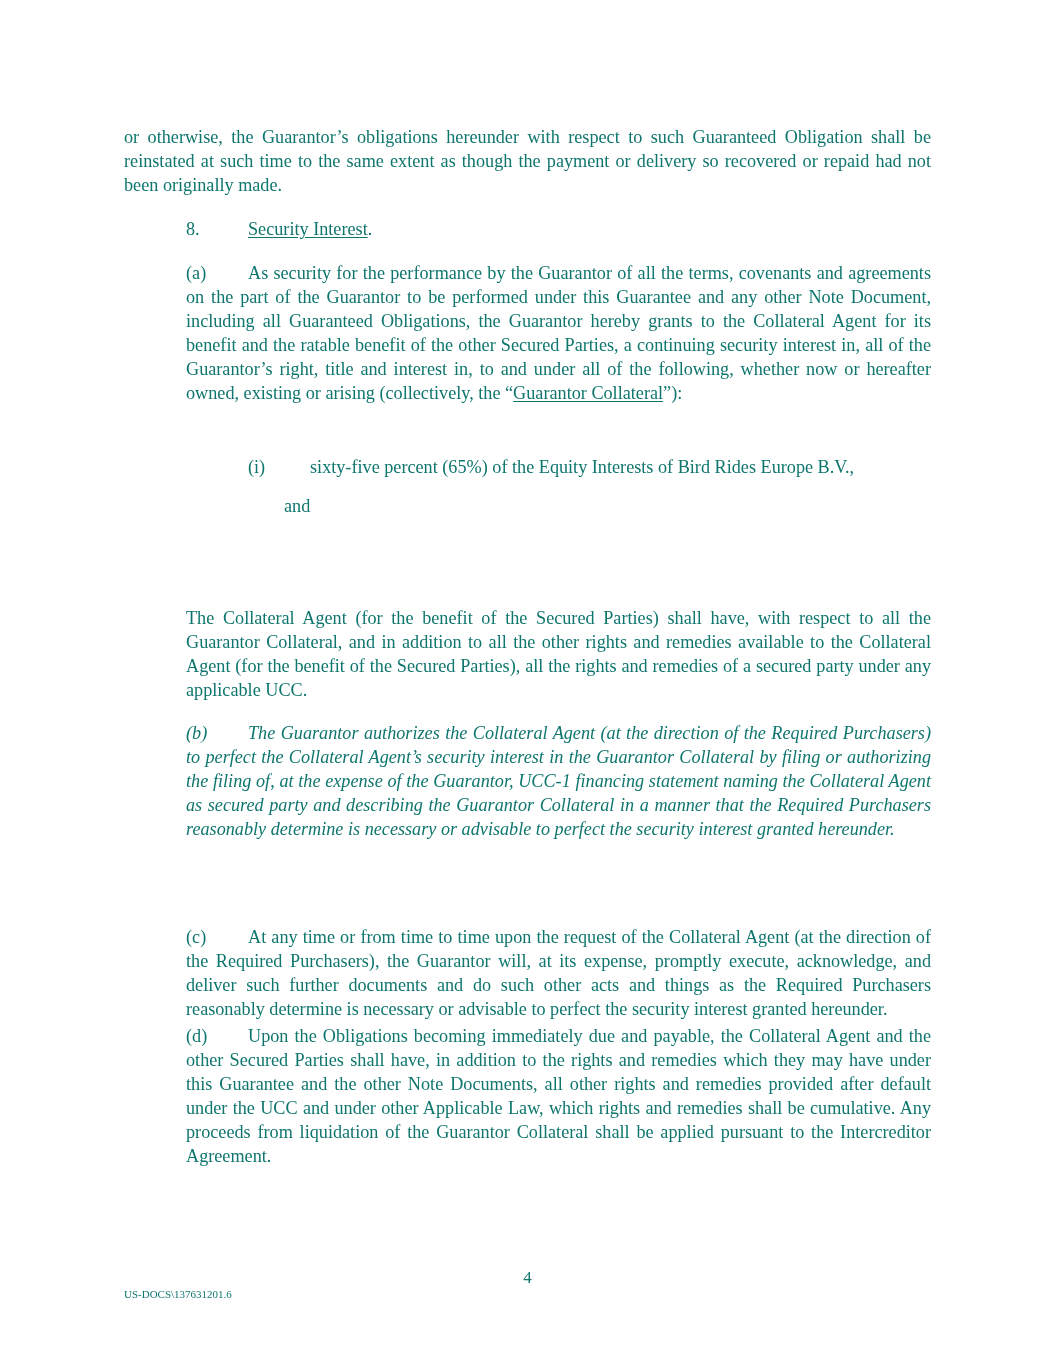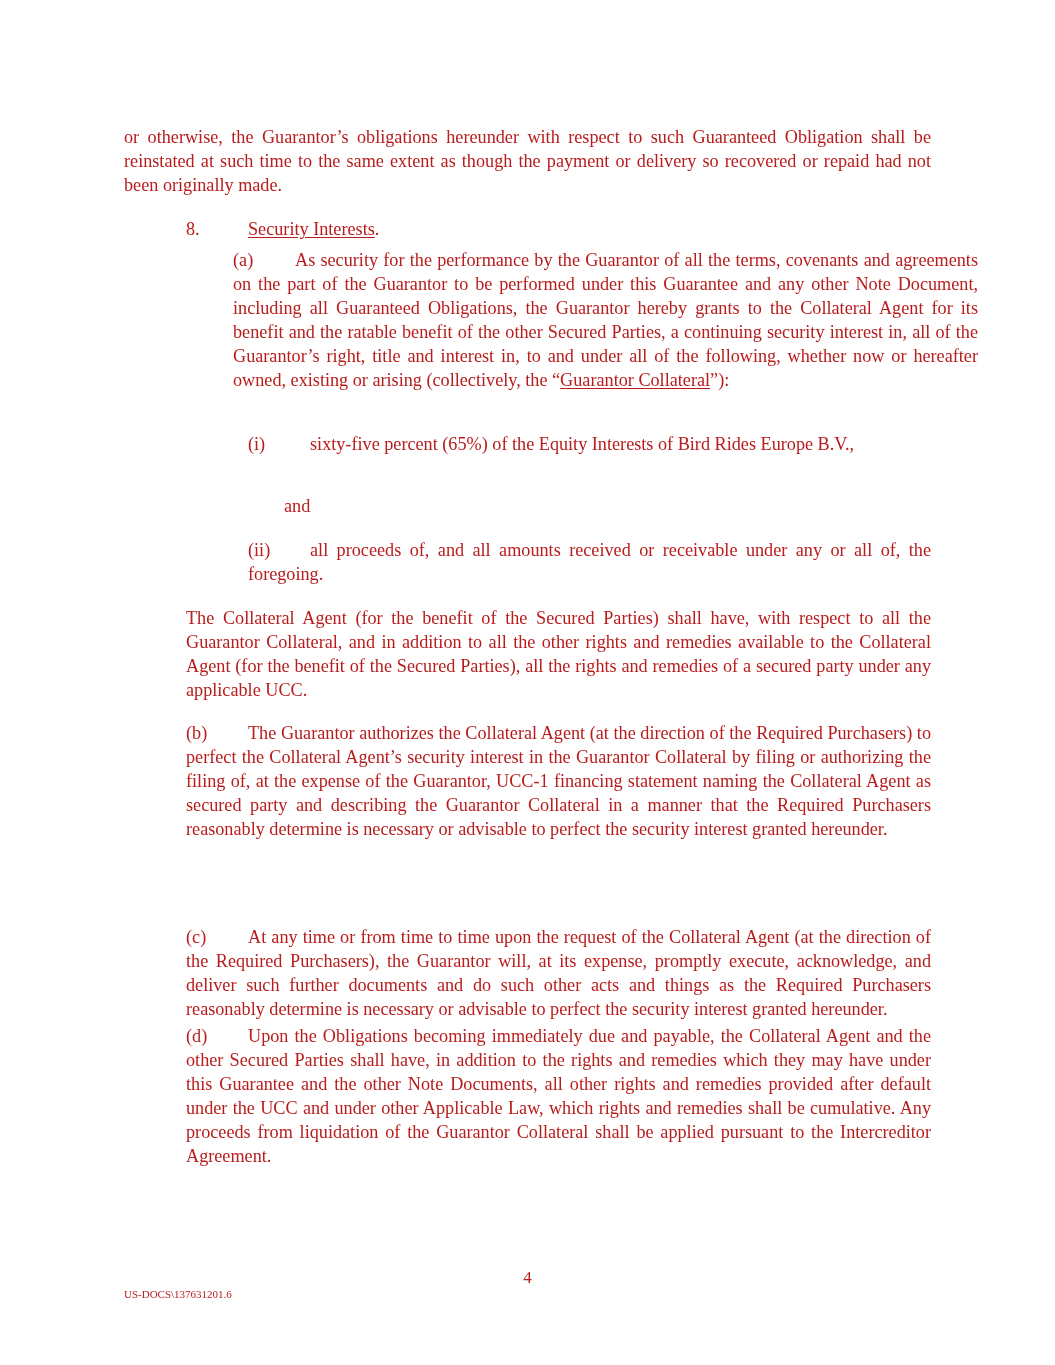--- a/index.html
+++ b/index.html
@@ -1,58 +1,55 @@
 <!DOCTYPE html>
 <html><head>
   <meta charset="utf-8">
   <style>
     html, body { margin: 0; padding: 0; background: #ffffff; }
     body { width: 1055px; height: 1365px; position: relative; overflow: hidden; }
     .page {
       position: absolute; left: 0; top: 0; width: 1055px; height: 1365px;
-      font-family: "Liberation Serif", serif; color: #b91c1c; font-size: 18.2px; line-height: 24px;
+      font-family: "Liberation Serif", serif; color: #0f766e; font-size: 18.2px; line-height: 24px;
     }
     .para { position: absolute; text-align: justify; margin: 0; }
     .full { left: 124px; width: 807px; }
     .ind  { left: 186px; width: 745px; }
     .sub  { left: 248px; width: 683px; }
     .lbl { display: inline-block; width: 62px; }
     .u { text-decoration: underline; text-underline-offset: 2px; }
     .last-left { text-align-last: left; }
     .pnum { position: absolute; left: 0; width: 1055px; text-align: center; top: 1266px; font-size: 17px; }
     .docid { position: absolute; left: 124px; top: 1286px; font-size: 11px; line-height: 16px; }
   </style>
 </head>
 <body>
 
 <div class="page">
 
   <p class="para full last-left" style="top:125px;">or otherwise, the Guarantor’s obligations hereunder with respect to such Guaranteed Obligation shall be reinstated at such time to the same extent as though the payment or delivery so recovered or repaid had not been originally made.</p>
 
   <p class="para ind" style="top:217px; left:186px;">
-    <span class="lbl">8.</span><span class="u">Security Interests</span><span>.</span>
+    <span class="lbl">8.</span><span class="u">Security Interest</span><span>.</span>
   </p>
 
-  <p class="para ind last-left" style="top:248px;margin-left:47px;">
+  <p class="para ind last-left" style="top:261px;">
     <span class="lbl">(a)</span><span>As security for the performance by the Guarantor of all the terms, covenants and agreements on the part of the Guarantor to be performed under this Guarantee and any other Note Document, including all Guaranteed Obligations, the Guarantor hereby grants to the Collateral Agent for its benefit and the ratable benefit of the other Secured Parties, a continuing security interest in, all of the Guarantor’s right, title and interest in, to and under all of the following, whether now or hereafter owned, existing or arising (collectively, the “</span><span class="u">Guarantor Collateral</span><span>”):</span>
   </p>
 
-  <p class="para sub last-left" style="top:432px;">
+  <p class="para sub last-left" style="top:455px;">
     <span class="lbl">(i)</span><span>sixty-five percent (65%) of the Equity Interests of Bird Rides Europe B.V.,</span>
   </p>
 
   <p class="para sub" style="top:494px; left:253px;margin-left:31px;">and</p>
 
-  <p class="para sub last-left" style="top:538px;">
-    <span class="lbl">(ii)</span><span>all proceeds of, and all amounts received or receivable under any or all of, the foregoing.</span>
-  </p>
 
   <p class="para ind last-left" style="top:606px;">The Collateral Agent (for the benefit of the Secured Parties) shall have, with respect to all the Guarantor Collateral, and in addition to all the other rights and remedies available to the Collateral Agent (for the benefit of the Secured Parties), all the rights and remedies of a secured party under any applicable UCC.</p>
 
-  <p class="para ind last-left" style="top:721px;">
+  <p class="para ind last-left" style="top:721px;font-style:italic;">
     <span class="lbl">(b)</span><span>The Guarantor authorizes the Collateral Agent (at the direction of the Required Purchasers) to perfect the Collateral Agent’s security interest in the Guarantor Collateral by filing or authorizing the filing of, at the expense of the Guarantor, UCC-1 financing statement naming the Collateral Agent as secured party and describing the Guarantor Collateral in a manner that the Required Purchasers reasonably determine is necessary or advisable to perfect the security interest granted hereunder.</span>
   </p>
 
   <p class="para ind last-left" style="top:893px;margin-top:32px;">
     <span class="lbl">(c)</span><span>At any time or from time to time upon the request of the Collateral Agent (at the direction of the Required Purchasers), the Guarantor will, at its expense, promptly execute, acknowledge, and deliver such further documents and do such other acts and things as the Required Purchasers reasonably determine is necessary or advisable to perfect the security interest granted hereunder.</span>
   </p>
 
   <p class="para ind last-left" style="top:1024px;">
     <span class="lbl">(d)</span><span>Upon the Obligations becoming immediately due and payable, the Collateral Agent and the other Secured Parties shall have, in addition to the rights and remedies which they may have under this Guarantee and the other Note Documents, all other rights and remedies provided after default under the UCC and under other Applicable Law, which rights and remedies shall be cumulative. Any proceeds from liquidation of the Guarantor Collateral shall be applied pursuant to the Intercreditor Agreement.</span>
   </p>

